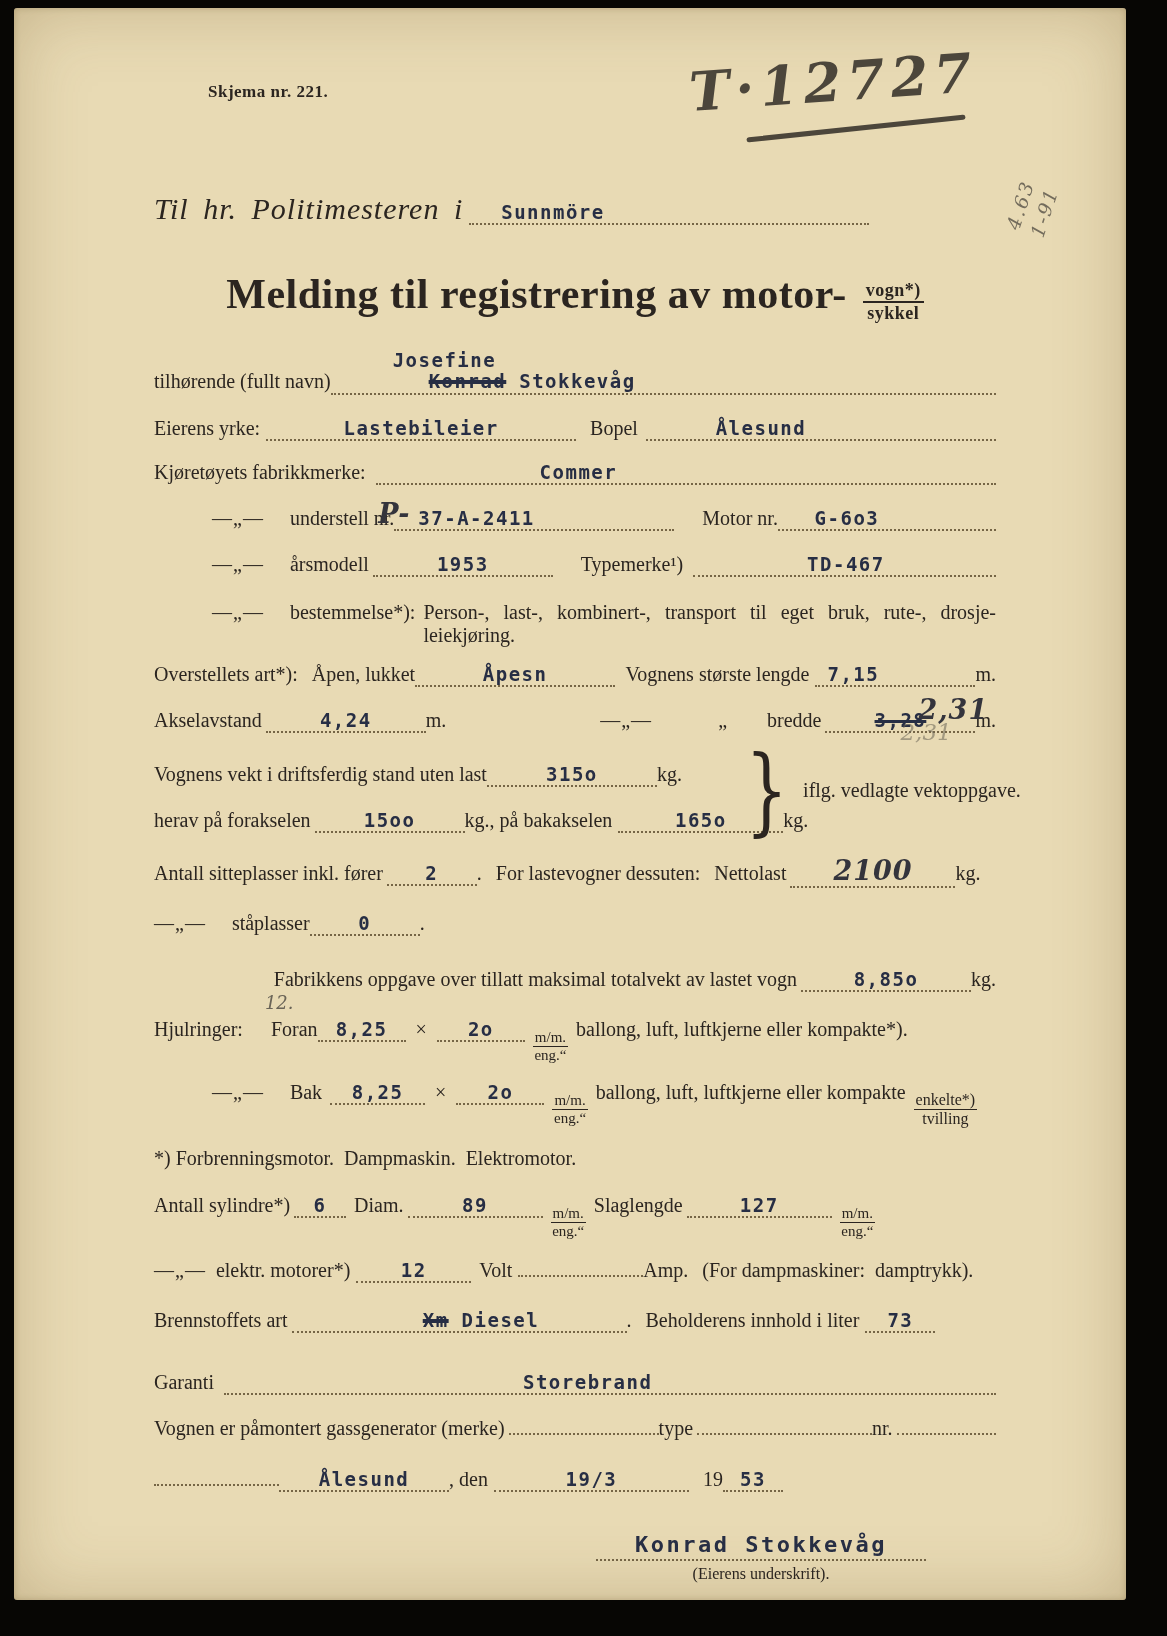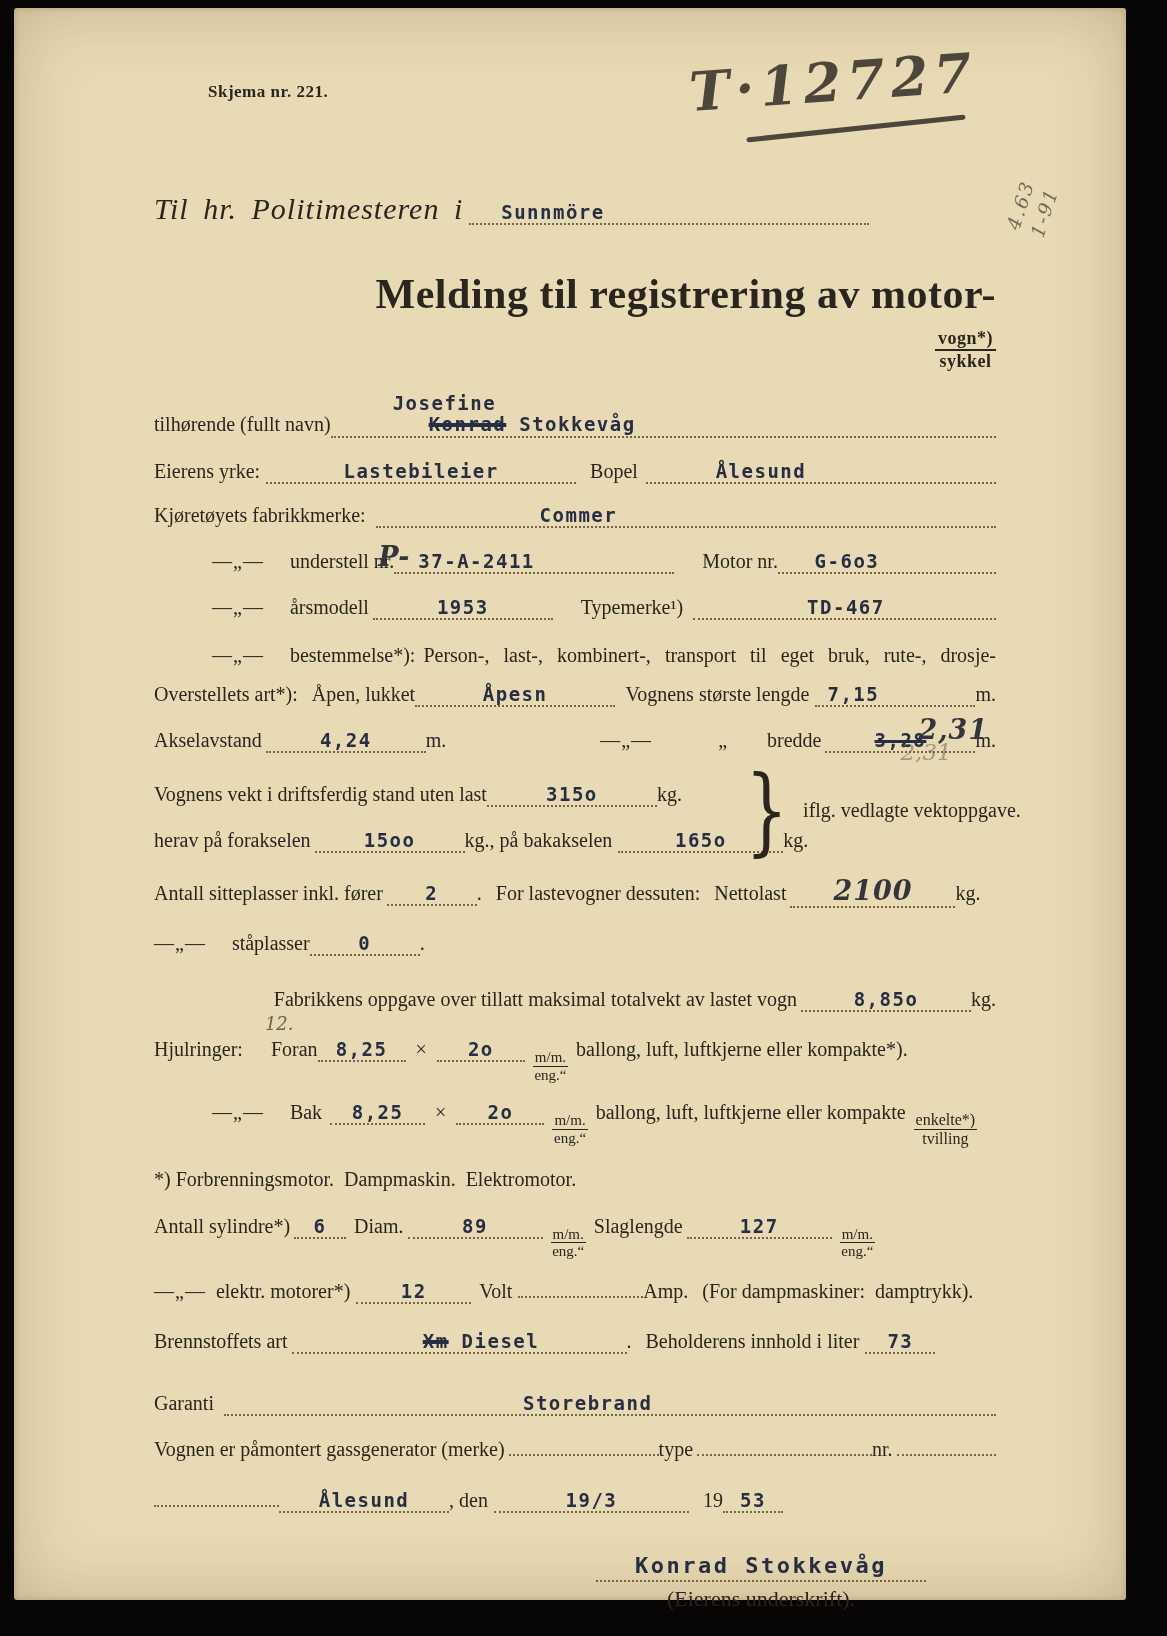--- a/index.html
+++ b/index.html
@@ -58,32 +58,32 @@
             font-family:"DejaVu Serif",serif; font-style:italic; font-weight:bold;
             font-size:54px; color:#4c463b; letter-spacing:6px; }
   .regnum-line { position:absolute; right:30px; top:72px; width:220px; height:5px;
             background:#4c463b; transform:rotate(-6deg); border-radius:3px;}
   .margin-notes { position:absolute; right:-62px; top:130px; transform:rotate(-72deg);
             font-family:"DejaVu Serif",serif; font-style:italic;
             color:#736c5c; font-size:19px; letter-spacing:2px; line-height:1.3; }
   .salutation { margin-top:18px; display:flex; align-items:baseline; }
   .salutation .lbl { font-style:italic; font-size:30px; letter-spacing:1px; word-spacing:6px; }
   .title-row { margin-top:44px; text-align:center; font-weight:bold; font-size:42px;
-               letter-spacing:.5px; display:flex; justify-content:center; align-items:flex-end;flex-direction:column; }
+               letter-spacing:.5px; display:flex; justify-content:center; align-items:flex-start; }
   
   .weights { position:relative; }
   .brace-wrap { position:absolute; left:582px; top:-16px; display:flex; align-items:center; }
   .brace-glyph { font-size:96px; font-weight:normal; color:#2b2520; line-height:.9;
                  font-family:"DejaVu Serif",serif; transform:scaleX(.7); }
   .brace-note { font-size:20px; margin-left:6px; white-space:nowrap; }
   
   .sig-block { margin-left:auto; margin-right:70px; width:330px; text-align:center; }
   .sig-name { border-bottom:2px dotted rgba(96,80,50,.85); padding-bottom:2px; }
   .sig-name .typed { font-size:22px; letter-spacing:2.5px; }
-  .sig-caption { font-size:22px; margin-top:4px; }
+  .sig-caption { font-size:16px; margin-top:4px; }
   .justify-last { text-align:justify; text-align-last:justify; white-space:normal; flex:1; }
   .prewrap { white-space:pre-wrap; }
   .hand-big { font-size:27px; letter-spacing:1px; }
 </style>
 </head>
 <body>
 
 <div class="scan">
   <div class="paper">
 
@@ -163,20 +163,21 @@
       <span class="dots fill start" style="margin-left:10px;">
         <span class="typed" style="margin-left:110px;">TD-467</span>
       </span>
     </div>
 
     <div class="row indent" style="margin-top:24px; align-items:flex-start;">
       <span class="ditto">—„—</span>
       <span>bestemmelse*):</span>
       <span style="flex:1; margin-left:8px; white-space:normal;">
         <span class="justify-last" style="display:block;">Person-, last-, kombinert-, transport til eget bruk, rute-, drosje-</span>
+        <span style="display:block;">leiekjøring.</span>
       </span>
     </div>
 
     <div class="row" style="margin-top:16px;">
       <span>Overstellets art*):</span>
       <span class="sp-l">Åpen, lukket</span>
       <span class="dots" style="width:200px;">
         <span class="typed">Åpesn</span>
       </span>
       <span style="margin-left:auto;">Vognens største lengde</span>

